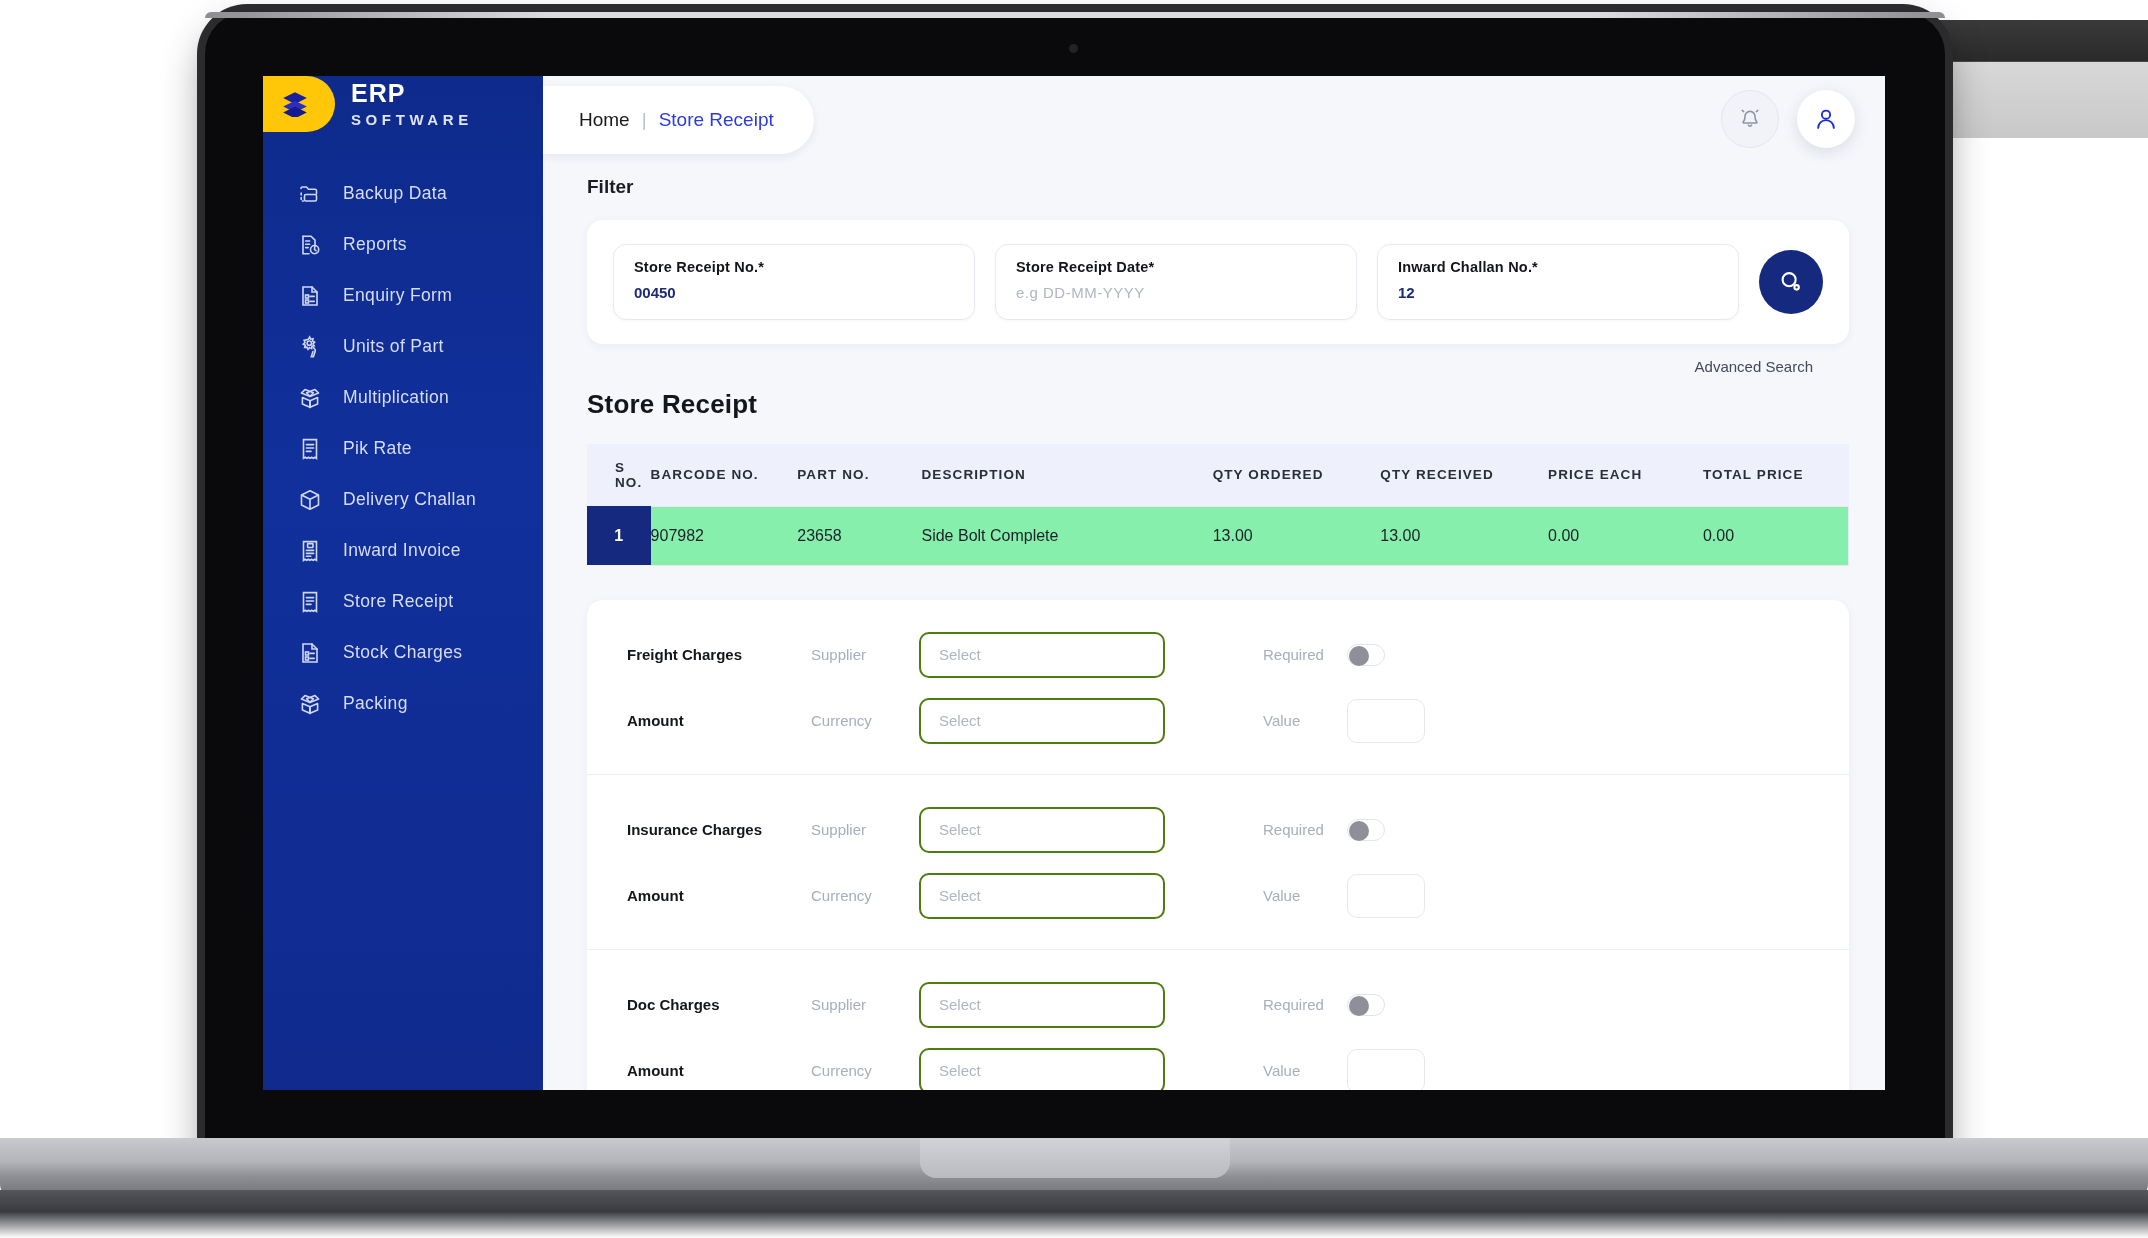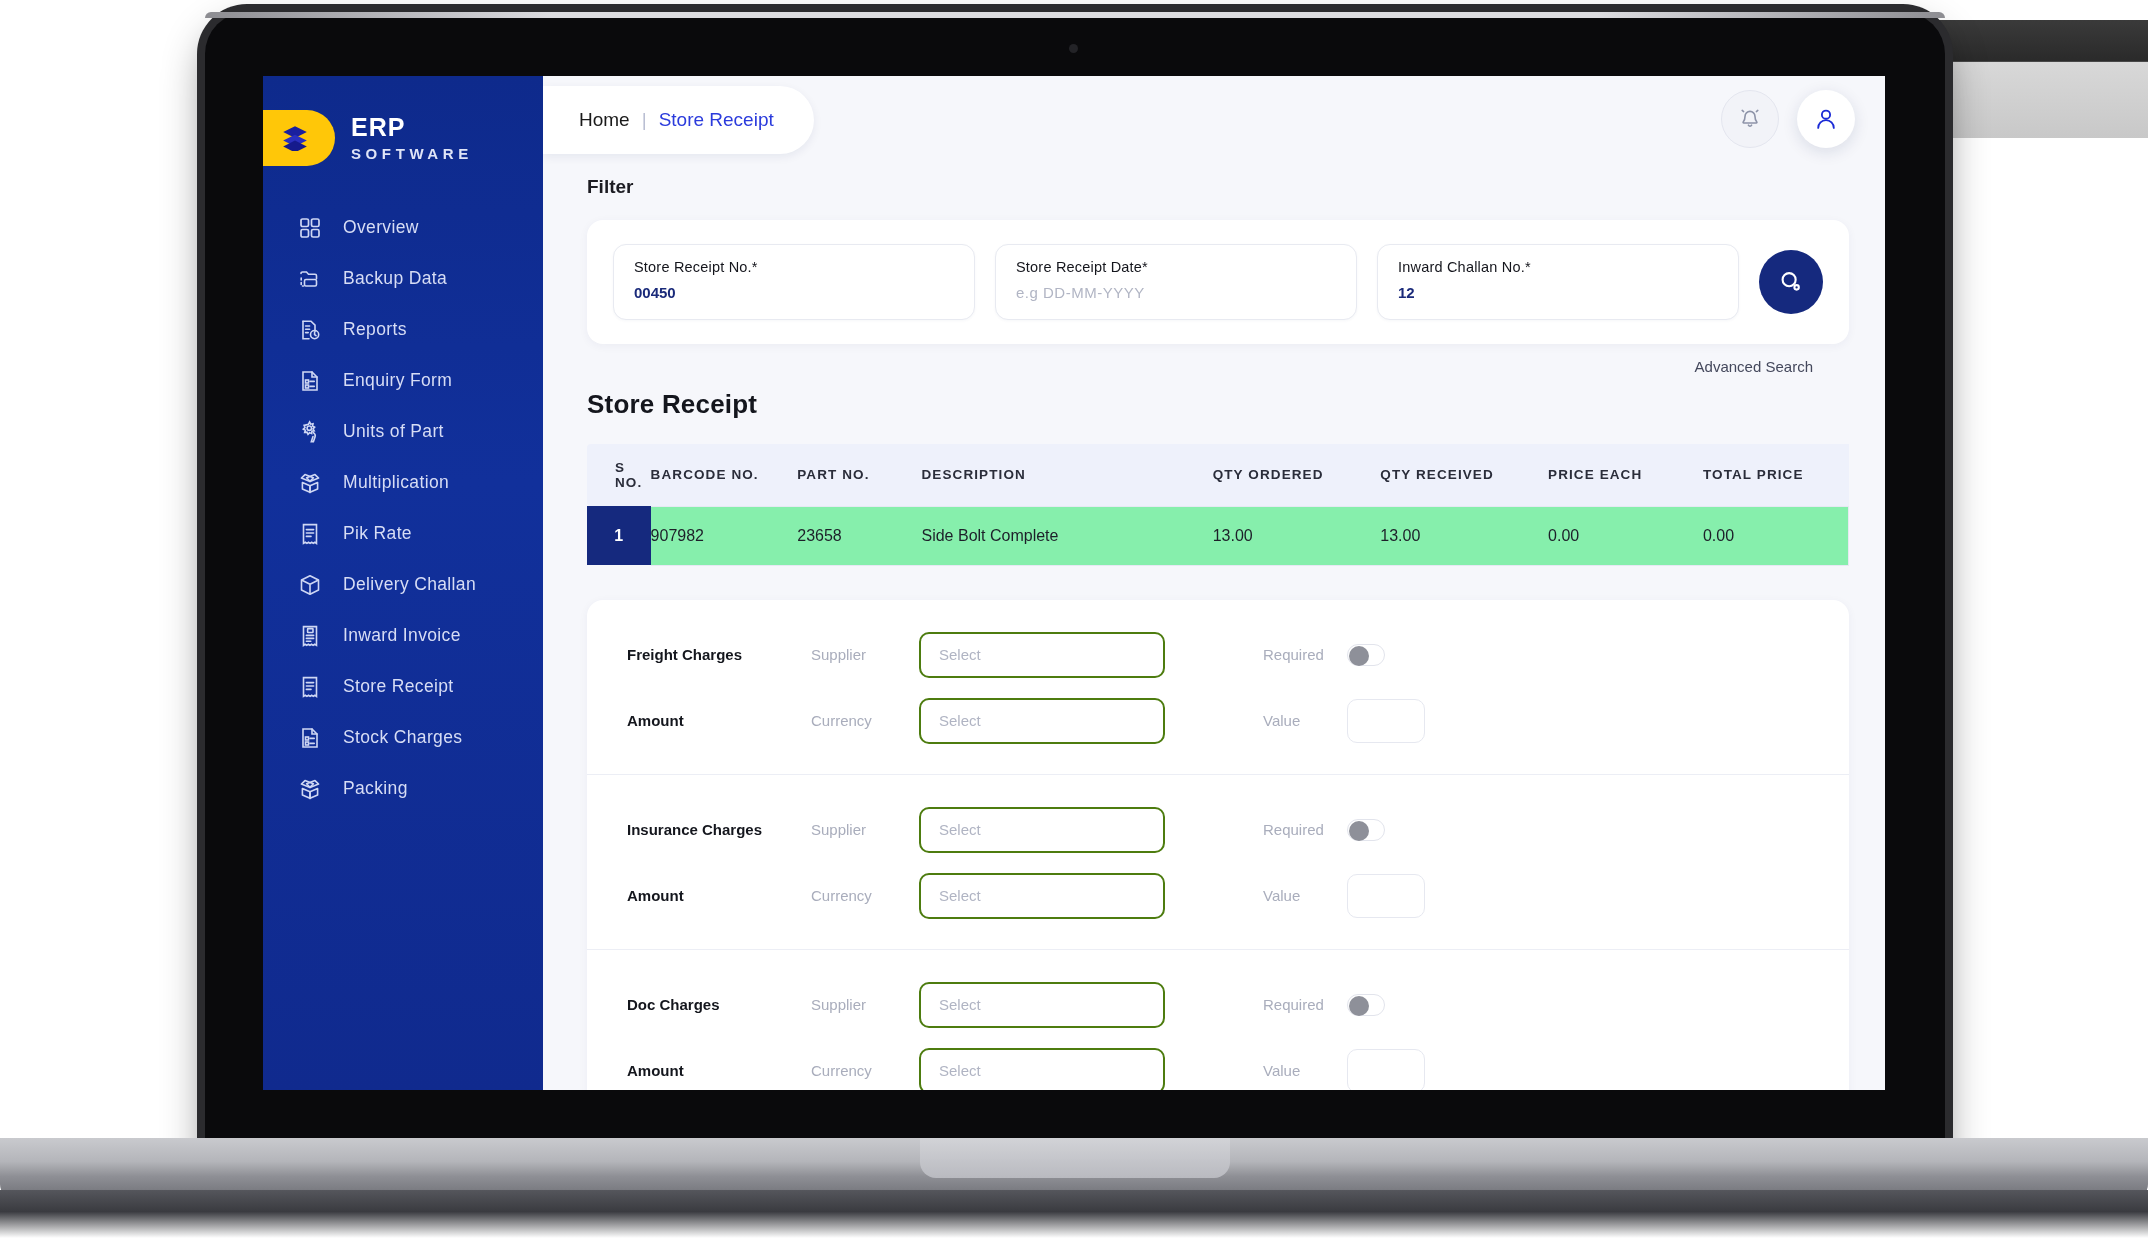--- a/index.html
+++ b/index.html
@@ -73,21 +73,20 @@
     overflow: hidden;
     display: flex;
   }
 
   
   #sidebar {
     width: 280px;
     flex: 0 0 280px;
     background: linear-gradient(180deg,#0e2a8c 0%,#11309b 40%,#102a8e 100%);
     position: relative;
-    padding-top: 34px;
   }
   .logo-wrap {
     display: flex; align-items: center;
     margin-left: -8px;
   }
   .logo-pill {
     width: 80px; height: 56px;
     background: #ffc708;
     border-radius: 0 30px 30px 0;
     display: flex; align-items: center; justify-content: center;
@@ -178,21 +177,21 @@
   .filter-field {
     flex: 1 1 0;
     height: 76px;
     border: 1px solid #e8eaf1;
     border-radius: 13px;
     padding: 14px 20px;
     background: #fff;
     box-shadow: 0 1px 3px rgba(30,40,90,.04);
   }
   .filter-label {
-    font-size: 14.5px; font-weight: 400; color: #14151c;
+    font-size: 14.5px; font-weight: 700; color: #14151c;
     letter-spacing: .2px;
   }
   .filter-value {
     margin-top: 9px; font-size: 15px; font-weight: 700; color: #1a2a7a;
   }
   .filter-value.placeholder { color: #b1b5c4; font-weight: 400; letter-spacing: .5px; }
   #search-button {
     width: 64px; height: 64px; flex: 0 0 64px;
     border-radius: 50%;
     background: #15297e;
@@ -338,31 +337,20 @@
           </svg>
         </div>
         <div class="logo-text">
           <div class="logo-title">ERP</div>
           <div class="logo-sub">SOFTWARE</div>
         </div>
       </div>
 
       <nav id="sidebar-menu">
 
-        <div class="nav-item">
-          <span class="nav-icon">
-            <svg viewBox="0 0 24 24" fill="none" stroke="#cfd7f4" stroke-width="1.7">
-              <rect x="3" y="3" width="7.5" height="7.5" rx="1.6"></rect>
-                <rect x="13.5" y="3" width="7.5" height="7.5" rx="1.6"></rect>
-              <rect x="3" y="13.5" width="7.5" height="7.5" rx="1.6"></rect>
-                <rect x="13.5" y="13.5" width="7.5" height="7.5" rx="1.6"></rect>
-            </svg>
-          </span>
-          <span>Overview</span>
-        </div>
 
         <div class="nav-item">
           <span class="nav-icon">
             <svg viewBox="0 0 24 24" fill="none" stroke="#cfd7f4" stroke-width="1.6" stroke-linecap="round">
               <path d="M3 6.5a1.5 1.5 0 0 1 1.5-1.5h4l2 2.2h6.5a1.5 1.5 0 0 1 1.5 1.5v3"></path>
               <rect x="6.5" y="12.5" width="12" height="6.5" rx="1.4"></rect>
               <path d="M3.2 11v2M3.2 15.5v2M5.5 19h-1"></path>
             </svg>
           </span>
           <span>Backup Data</span>

